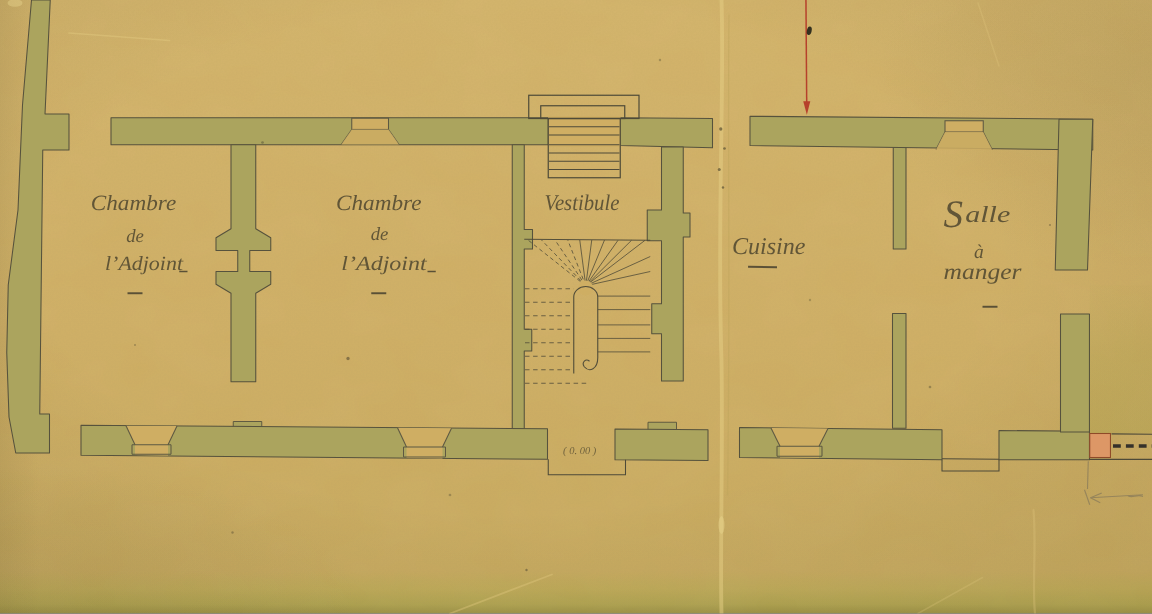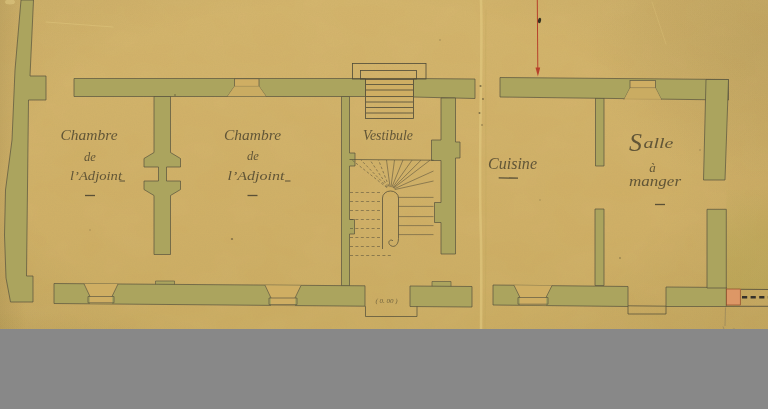--- a/index.html
+++ b/index.html
@@ -1,15 +1,15 @@
 <!DOCTYPE html>
 <html><head><meta charset="utf-8">
 <style>
 html,body{margin:0;padding:0;background:#888}
-#page{position:relative;width:768px;height:329px;overflow:hidden;font-family:"Liberation Serif",serif}
+#page{position:relative;width:768px;height:409px;overflow:hidden;font-family:"Liberation Serif",serif}
 </style></head>
 <body>
 <div id="page">
 <svg width="768" height="409" viewBox="0 0 768 409">
 <defs>
 <linearGradient id="paper" x1="0" y1="0" x2="0" y2="1">
   <stop offset="0" stop-color="#d3b369"></stop>
   <stop offset="0.55" stop-color="#cfae63"></stop>
   <stop offset="0.93" stop-color="#c8aa5e"></stop>
   <stop offset="0.96" stop-color="#c0ab58"></stop>

